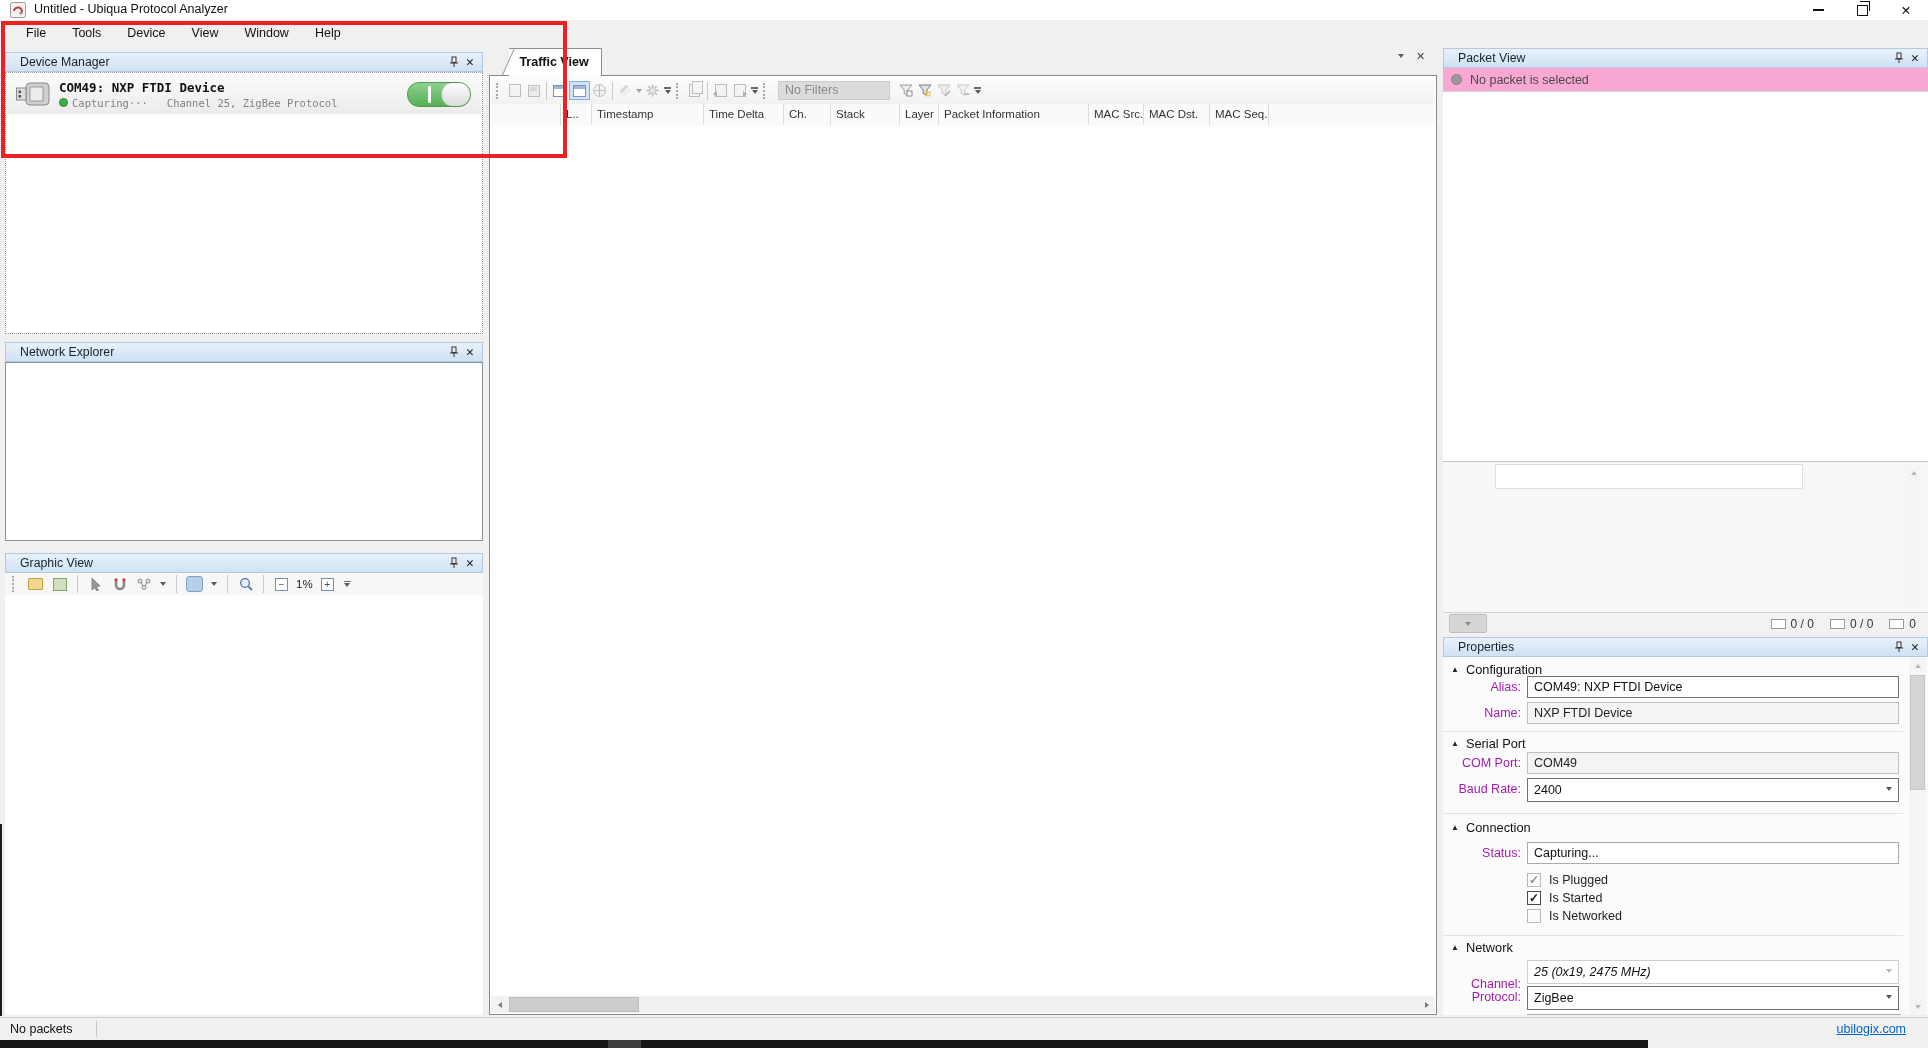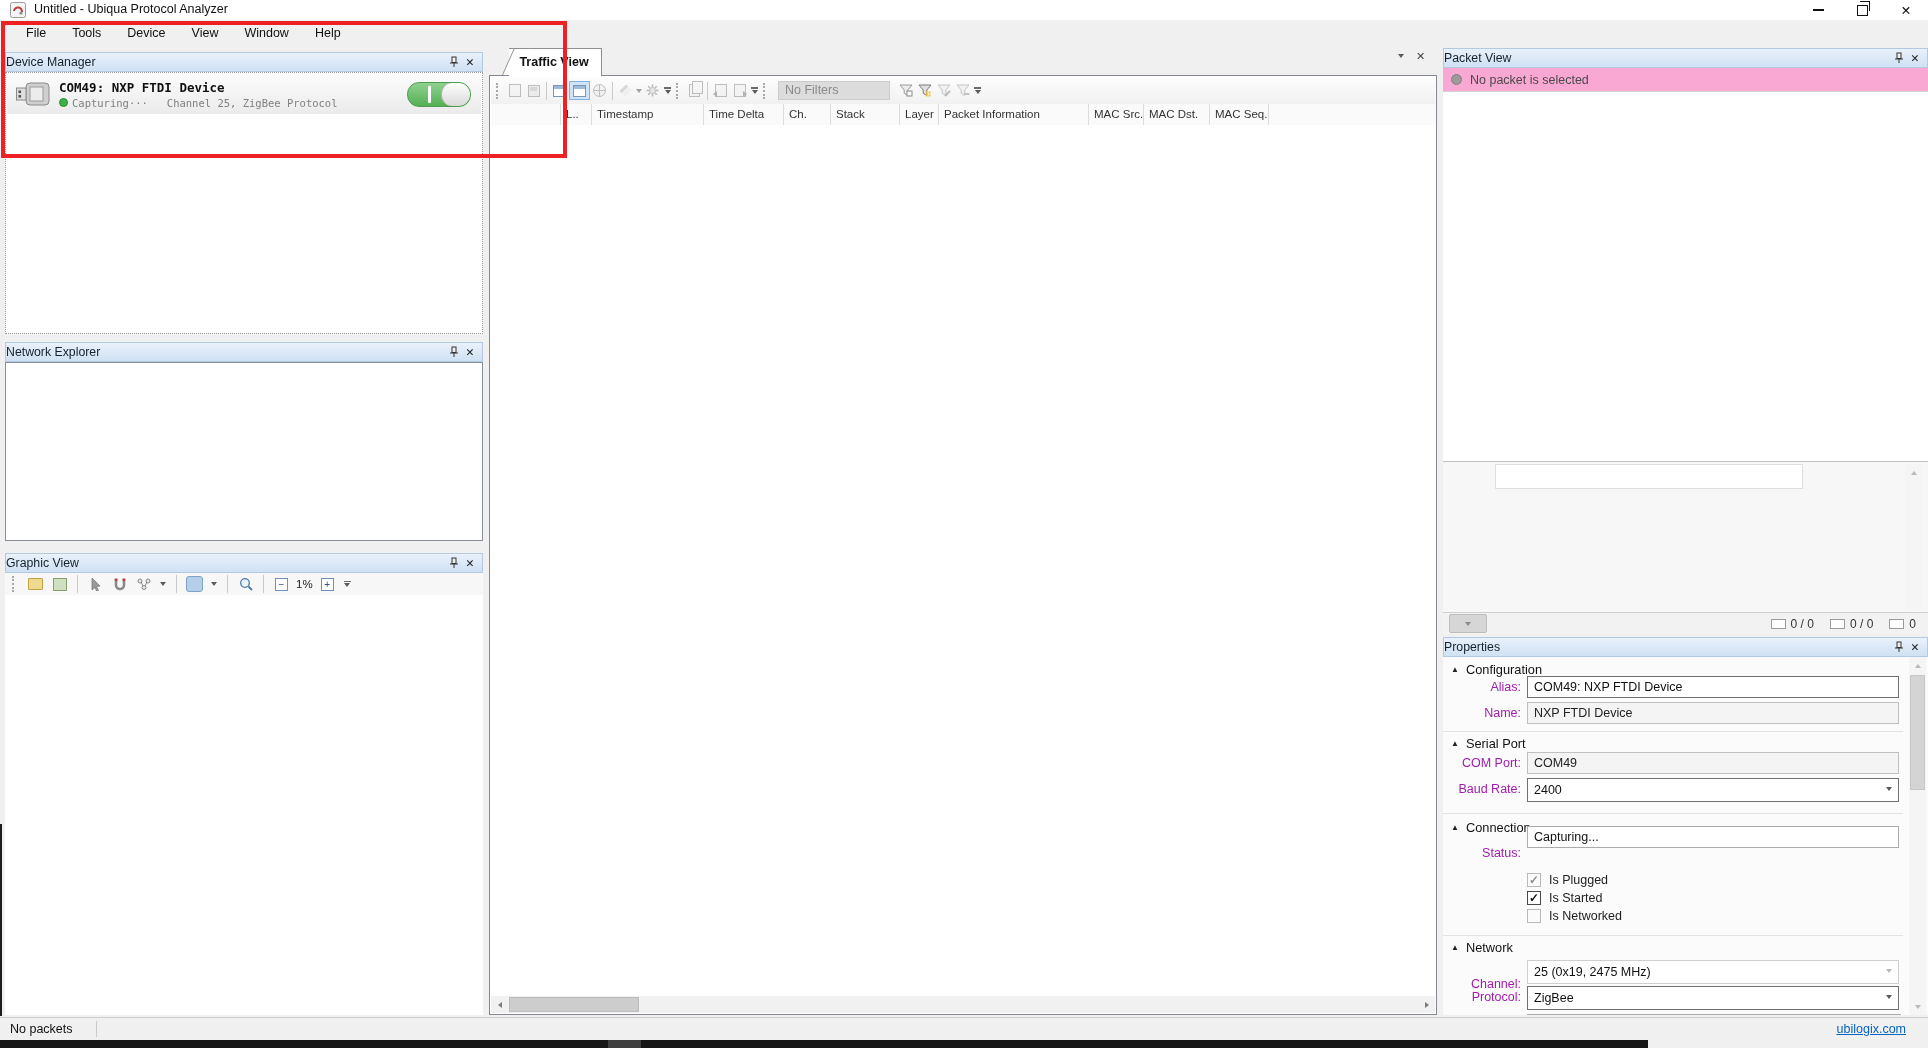--- a/index.html
+++ b/index.html
@@ -12,21 +12,21 @@
   .title-text{left:34px;top:2px;font-size:12.5px;color:#111;}
   .winbtn{top:0;width:44px;height:20px;display:flex;align-items:center;justify-content:center;color:#111;}
   .minbar{width:11px;height:1.6px;background:#111;}
   .restore{position:relative;width:9px;height:9px;border:1.4px solid #111;}
   .restore:before{content:"";position:absolute;left:2px;top:-5px;width:9px;height:9px;border:1.4px solid #111;border-bottom:none;border-left:none;background:transparent;}
   
   .menubar{left:0;top:20px;width:1928px;height:26px;background:#f0f0f0;display:flex;align-items:center;padding-left:14px;box-sizing:border-box;gap:2px;}
   .menu-item{padding:0 12px;line-height:26px;color:#111;}
   
   .phead{height:20px;background:linear-gradient(#e9f1fb,#cfe1f3);border:1px solid #b3c9e0;box-sizing:border-box;
-         display:flex;align-items:center;padding:0 4px 0 0;color:#16222e;}
+         display:flex;align-items:center;padding:0 4px 0 14px;color:#16222e;}
   .phead .t{flex:1;font-size:12.3px;}
   .phbtn{width:16px;height:15px;display:flex;align-items:center;justify-content:center;color:#333;font-size:10.5px;}
   .xglyph{font-size:10.5px;color:#222;}
   
   .dm-content{background:#fff;border:1px dotted #999;box-sizing:border-box;}
   .dev-row{position:absolute;left:1px;top:1px;right:1px;height:40px;background:linear-gradient(#fcfcfc,#ebebeb);display:flex;align-items:center;}
   .dev-text{margin-left:8px;flex:1;}
   .dev-name{font-family:"DejaVu Sans Mono",monospace;font-weight:bold;font-size:12.5px;color:#111;}
   .dev-status{font-family:"DejaVu Sans Mono",monospace;font-size:10.5px;color:#808080;white-space:pre;display:flex;align-items:center;gap:4px;margin-top:2px;}
   .green-dot{width:7px;height:7px;border-radius:50%;background:#3fae49;border:1px solid #2d8a36;display:inline-block;}
@@ -489,21 +489,21 @@
       <span>2400</span>
       <div class="tri-down combo-arrow"></div>
     </div>
     <div class="sep-line" style="top:156px;width:460px;"></div>
 
     <div class="sec-head" style="top:163px;">
       <span class="sec-tri">▲</span>
       <span>Connection</span>
     </div>
     <div class="prow-label" style="top:185px;left:-32px;">Status:</div>
-    <div class="pinput" style="top:169px;left:84px;width:372px;border-color:#ababab;">Capturing...</div>
+    <div class="pinput" style="top:185px;left:84px;width:372px;border-color:#ababab;">Capturing...</div>
     <div class="cbx-row" style="top:216px;left:84px;" data-checked="true" data-enabled="false">
       <div class="cbx">
           <span class="check">✓</span>
         </div>
       <span class="cbx-label">Is Plugged</span>
     </div>
     <div class="cbx-row" style="top:234px;left:84px;" data-checked="true" data-enabled="true">
       <div class="cbx">
           <span class="check">✓</span>
         </div>
@@ -515,21 +515,21 @@
         </div>
       <span class="cbx-label">Is Networked</span>
     </div>
     <div class="sep-line" style="top:278px;width:460px;"></div>
 
     <div class="sec-head" style="top:283px;">
       <span class="sec-tri">▲</span>
       <span>Network</span>
     </div>
     <div class="prow-label" style="top:303px;left:-32px;margin-top:13px;">Channel:</div>
-    <div class="pinput" style="top:303px;left:84px;width:372px;height:24px;line-height:22px;border-color:#cfcfcf;">
+    <div class="pinput" style="top:303px;left:84px;width:372px;height:24px;line-height:22px;border-color:#cfcfcf;font-style:italic;">
       <span>25 (0x19, 2475 MHz)</span>
       <div class="tri-down combo-arrow lt"></div>
     </div>
     <div class="prow-label" style="top:329px;left:-32px;">Protocol:</div>
     <div class="pinput" style="top:329px;left:84px;width:372px;height:24px;line-height:22px;">
       <span>ZigBee</span>
       <div class="tri-down combo-arrow"></div>
     </div>
     <div class="abs" style="top:357px;left:84px;width:372px;height:4px;background:#fff;border:1px solid #ababab;"></div>
 

